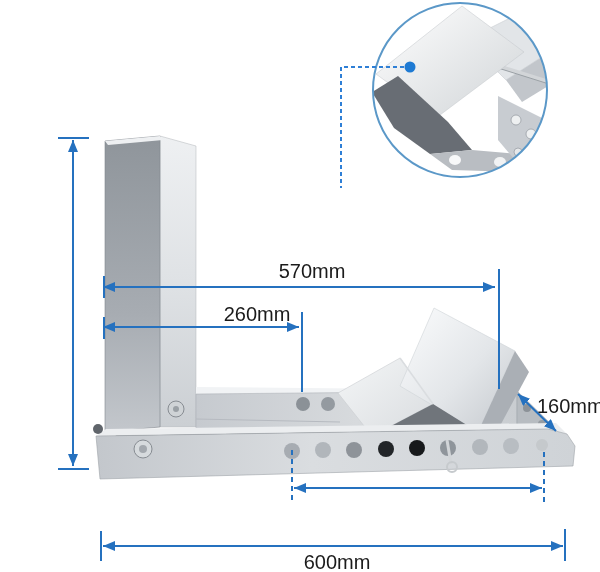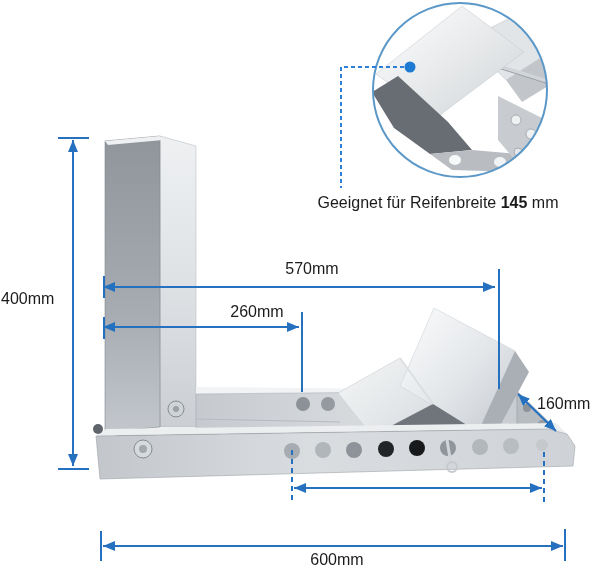--- a/index.html
+++ b/index.html
@@ -2,21 +2,21 @@
 <html style="--dimension_line: #2571bf; --leader_line: #2e7fd6; --leader_dot: #1e7ad3; --inset_ring: #5b98c8; --text: #1b1b1b;"><head>
 <meta charset="utf-8">
 <style>
   html,body{margin:0;padding:0;background:#ffffff;}
   .stage{
     position:relative;width:600px;height:572px;background:#ffffff;overflow:hidden;
     font-family:"Liberation Sans", sans-serif;color:var(--text,#1b1b1b);
   }
   .stage svg{position:absolute;left:0;top:0;}
   .lbl{position:absolute;white-space:nowrap;line-height:1.15;}
-  .dim-lbl{font-size:16px;font-weight:400;color:var(--text,#1b1b1b);}
+  .dim-lbl{font-size:20px;font-weight:400;color:var(--text,#1b1b1b);}
   .note{position:absolute;white-space:nowrap;font-size:16px;color:var(--text,#1b1b1b);transform:translateX(-50%);}
   .note b{font-weight:700;}
   .ctr{transform:translateX(-50%);}
   .dim{stroke:var(--dimension_line,#2571bf);stroke-width:2;fill:none;}
   .dimdash{stroke:var(--dimension_line,#2571bf);stroke-width:2;fill:none;stroke-dasharray:5 4;}
   .leaderdash{stroke:var(--leader_line,#2e7fd6);stroke-width:2;fill:none;stroke-dasharray:4 3;}
   .arrowhead{fill:var(--dimension_line,#2571bf);}
   .ring{stroke:var(--inset_ring,#5b98c8);stroke-width:2;fill:none;}
 </style>
 </head>
@@ -183,28 +183,24 @@
       <line class="dim" x1="294" y1="488" x2="542" y2="488" marker-start="url(#arr)" marker-end="url(#arr)"></line>
     </g>
 
     <g>
       <line class="dim" x1="101" y1="531" x2="101" y2="561"></line>
       <line class="dim" x1="565" y1="529" x2="565" y2="561"></line>
       <line class="dim" x1="103" y1="546" x2="563" y2="546" marker-start="url(#arr)" marker-end="url(#arr)"></line>
     </g>
   </svg>
 
-  <div class="lbl dim-lbl" style="left:1px;top:290px;">400mm</div>
 
   <div class="lbl dim-lbl ctr" style="left:312px;top:260px;">570mm</div>
 
   <div class="lbl dim-lbl ctr" style="left:237px;top:303px;margin-left:20px;">260mm</div>
 
   <div class="lbl dim-lbl" style="left:537px;top:395px;">160mm</div>
 
   <div class="lbl dim-lbl ctr" style="left:337px;top:551px;">600mm</div>
 
-  <div class="note" style="left:438px;top:194px;">
-    <span>Geeignet für Reifenbreite </span><b>145</b><span> mm</span>
-  </div>
 
 
 </div>
 
 </body></html>

